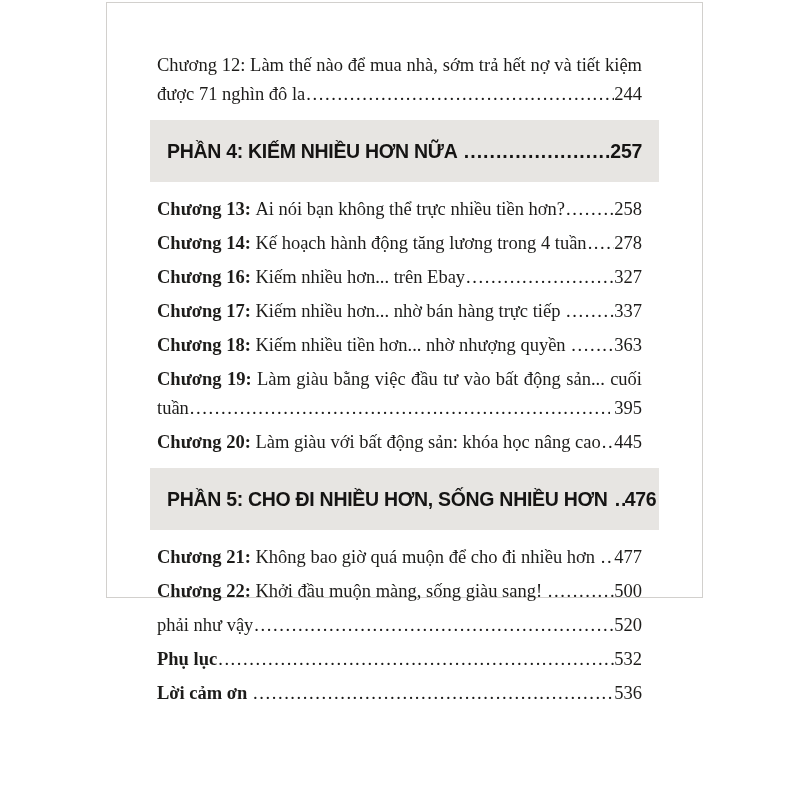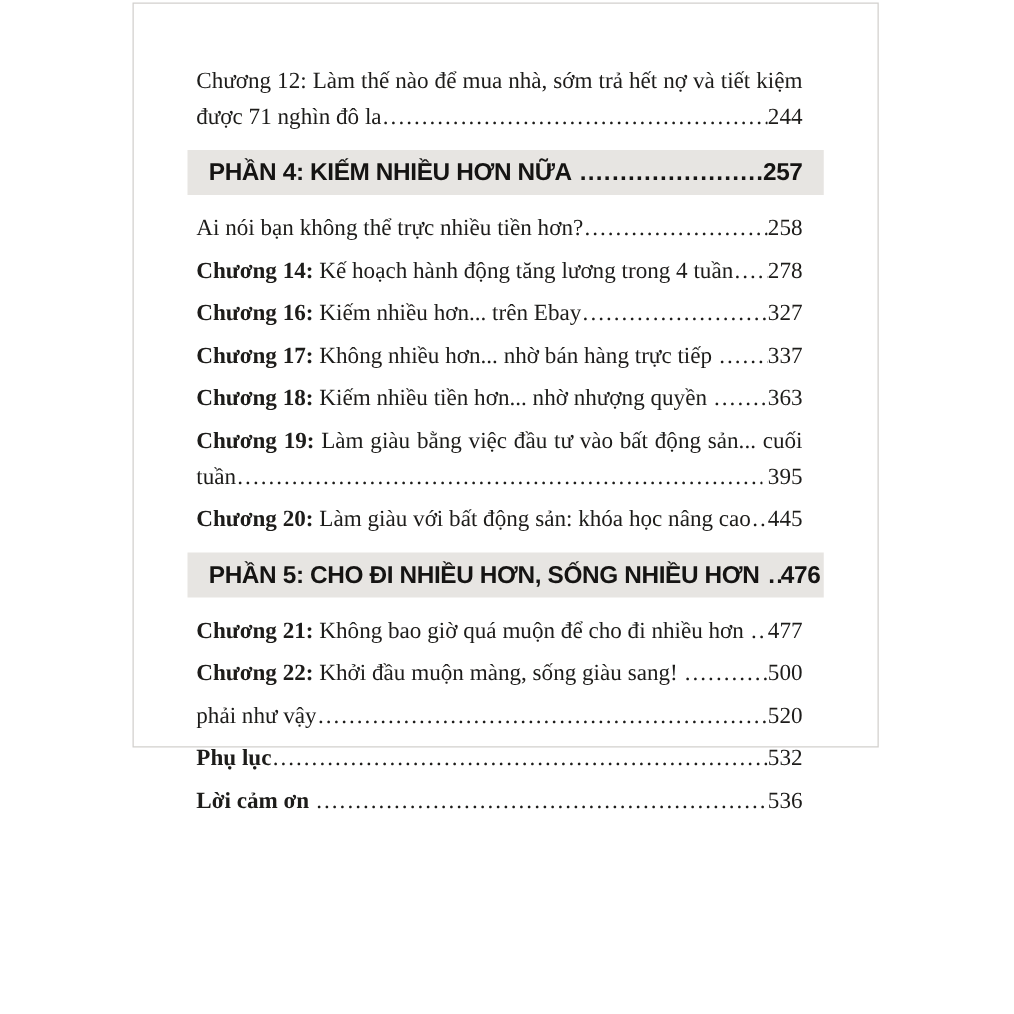--- a/index.html
+++ b/index.html
@@ -43,21 +43,21 @@
     padding:0 1px;
   }
   .dots::after{
     content:"..........................................................................................................................................................";
   }
   .pg{flex:0 0 auto;white-space:pre;}
   .section{
     display:flex;align-items:baseline;
     background:#e7e5e2;
     margin:11px -17px 13px -7px;
-    padding:0 17px;
+    padding:13px 17px;
     line-height:36px;
     font-family:"Liberation Sans", sans-serif;
     font-weight:700;
     font-size:19.5px;
     letter-spacing:-0.3px;
     color:#151413;
   }
   .section .dots{letter-spacing:1px;padding:0 2px;}
   .section .dots::after{
     content:"..........................................................................................................";
@@ -79,20 +79,21 @@
     </div>
 
     <div class="section">
       <span class="lbl">PHẦN 4: KIẾM NHIỀU HƠN NỮA </span>
         <span class="dots"></span>
         <span class="pg">257</span>
     </div>
 
     <div class="entry">
       <p class="eline">
+          <span class="lbl b">Chương 13: </span>
           <span class="ttl">Ai nói bạn không thể trực nhiều tiền hơn?</span>
           <span class="dots"></span>
           <span class="pg">258</span>
         </p>
     </div>
 
     <div class="entry">
       <p class="eline">
           <span class="lbl b">Chương 14: </span>
           <span class="ttl">Kế hoạch hành động tăng lương trong 4 tuần</span>
@@ -107,21 +108,21 @@
           <span class="lbl b">Chương 16: </span>
           <span class="ttl">Kiếm nhiều hơn... trên Ebay</span>
           <span class="dots"></span>
           <span class="pg">327</span>
         </p>
     </div>
 
     <div class="entry">
       <p class="eline">
           <span class="lbl b">Chương 17: </span>
-          <span class="ttl">Không nhiều hơn... nhờ bán hàng trực tiếp </span>
+          <span class="ttl">Kiếm nhiều hơn... nhờ bán hàng trực tiếp </span>
           <span class="dots"></span>
           <span class="pg">337</span>
         </p>
     </div>
 
     <div class="entry">
       <p class="eline">
           <span class="lbl b">Chương 18: </span>
           <span class="ttl">Kiếm nhiều tiền hơn... nhờ nhượng quyền </span>
           <span class="dots"></span>

